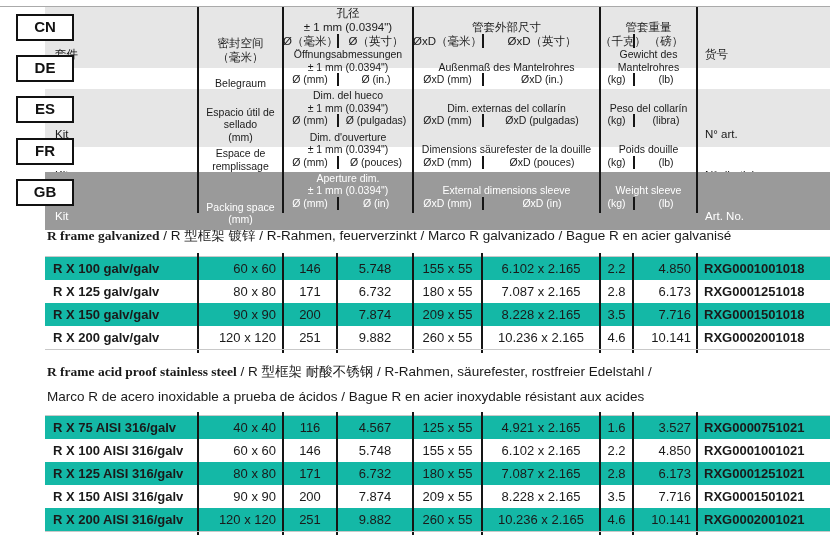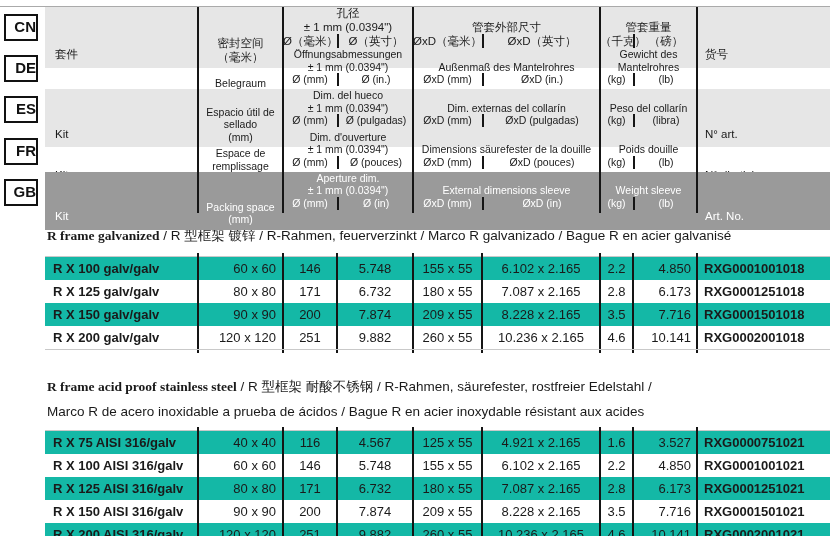--- a/index.html
+++ b/index.html
@@ -9,42 +9,42 @@
     font-family:"Liberation Sans","DejaVu Sans",sans-serif;
   }
   
   #header-table{position:relative;margin-top:6px;border-top:1px solid #aaa;}
   .hrow{display:grid;grid-template-columns:45px 153px 85px 130px 187px 97px 133px;height:41.2px;}
   .hrow .hcell{box-sizing:border-box;}
   .hrow.light .hcell{background:#e6e6e6;}
   .hrow.dark .hcell{background:#9a9a9a;color:#fff;font-weight:400;}
   .gutter{position:relative;background:#fff;}
   .badge{
-    box-sizing:border-box;width:34px;height:27px;margin:7px 0 0 4px;
+    box-sizing:border-box;width:58px;height:27px;margin:7px 0 0 16px;
     border:2.5px solid #111;background:#fff;color:#111;
-    font-weight:700;font-size:15px;line-height:22px;text-align:right;
+    font-weight:700;font-size:15px;line-height:22px;text-align:center;
   }
   .hcell{font-size:10.5px;line-height:12.5px;}
   .hcell.mid{display:flex;flex-direction:column;justify-content:flex-end;text-align:center;padding-bottom:4px;white-space:nowrap;}
   .hcell.kit{display:flex;flex-direction:column;justify-content:flex-end;text-align:left;padding:0 5px 7px 10px;font-size:11.5px;}
   .hcell.art{display:flex;flex-direction:column;justify-content:flex-end;text-align:left;padding:0 0 7px 8px;font-size:11.5px;}
   .hcell.grp{display:grid;align-content:end;padding-bottom:20px;}
   .g-ap{grid-template-columns:54px 76px;}
   .g-ex{grid-template-columns:69px 118px;}
   .g-wt{grid-template-columns:33px 64px;}
   .grp .span2{grid-column:1/3;text-align:center;white-space:nowrap;}
   .grp .sub{text-align:center;white-space:nowrap;height:13px;line-height:13px;}
   .grp .s2{border-left:2px solid #151515;}
   .r-cn .hcell{font-size:11.5px;line-height:13.5px;}
   .r-cn .hcell.grp .sub{height:14px;line-height:14px;}
   .vline{position:absolute;width:2px;background:#151515;top:0;bottom:0;}
   
   .stitle{padding-left:47px;font-size:13.5px;line-height:20px;height:20px;margin-top:13px;white-space:nowrap;}
   .stitle .b{font-weight:700;font-family:Liberation Serif, serif;}
-  .stitle.two{height:50px;line-height:25px;margin-top:25px;}
+  .stitle.two{height:50px;line-height:25px;margin-top:10px;}
   
   .dtable{position:relative;}
   .dtable::before,.dtable::after{content:"";position:absolute;left:45px;right:0;height:1px;background:#c9c9c9;}
   .dtable::before{top:-1px;}
   .dtable::after{bottom:-1px;}
   .dtable .vline{top:-4px;bottom:-4px;}
   .t1{margin-top:11px;}
   .t2{margin-top:7px;}
   .drow{display:grid;grid-template-columns:45px 153px 85px 54px 76px 69px 118px 33px 64px 133px;height:23px;}
   .drow .dcell{box-sizing:border-box;font-size:13px;line-height:23px;white-space:nowrap;overflow:hidden;}

